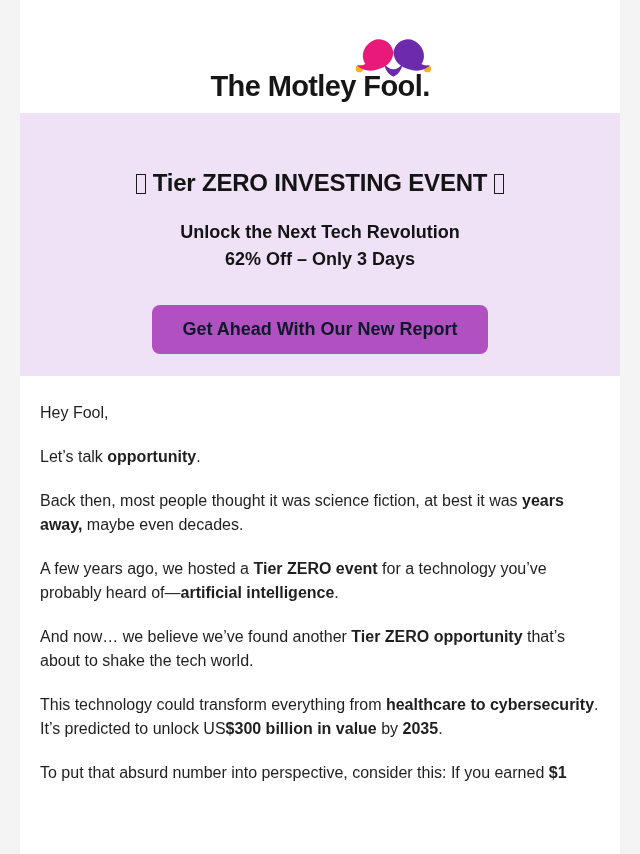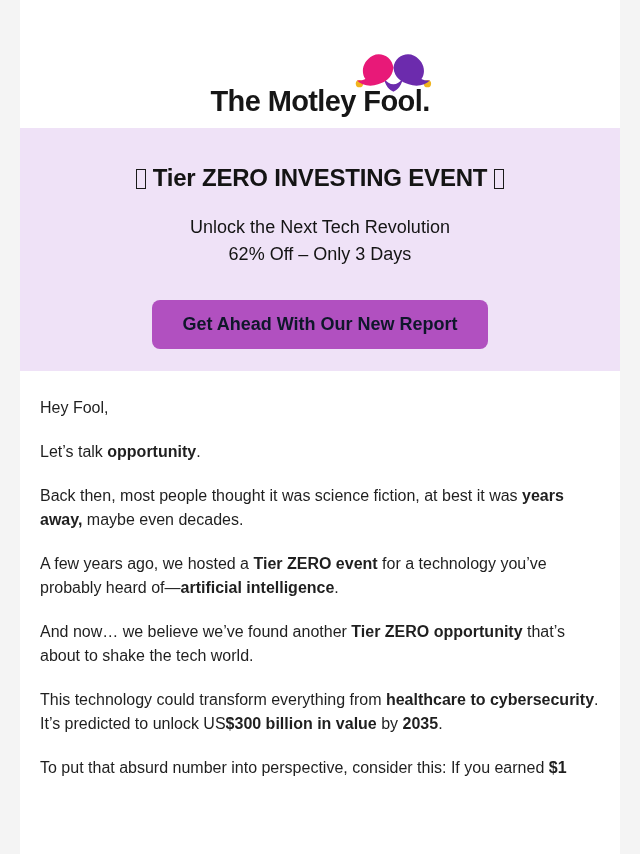--- a/index.html
+++ b/index.html
@@ -23,21 +23,21 @@
   }
   .email{
     width:600px;height:854px;
     margin:0 auto;
     background:var(--content-bg);
     overflow:hidden;
   }
   
   .header{
     position:relative;
-    height:128px;
+    height:113px;
     background:var(--content-bg);
   }
   .logo{
     position:absolute;
     left:50%;bottom:10px;
     transform:translateX(-50%);
     white-space:nowrap;
     text-decoration:none;
     color:#161616;
   }
@@ -50,42 +50,42 @@
     position:relative;
     font-size:29px;
     font-weight:800;
     letter-spacing:-0.6px;
     color:#161616;
   }
   
   .banner{
     background:var(--banner-bg);
     text-align:center;
-    padding:36px 20px 22px;
+    padding:56px 20px 22px;
   }
   .banner-title{
     margin:0;
     font-size:24px;
     line-height:28px;
     font-weight:800;
     color:var(--heading-color);
     letter-spacing:-0.2px;
   }
   .tofu{
     display:inline-block;
     width:10px;height:20px;
     border:1.5px solid #1a1a1a;
     vertical-align:-3px;
     margin:0 7px;
   }
   .banner-sub{
     margin-top:22px;
     font-size:18px;
     line-height:27px;
-    font-weight:400;
+    font-weight:700;
     color:var(--heading-color);
   }
   .cta{
     display:inline-block;
     margin-top:32px;
     background:var(--button-bg);
     color:#0f172a;
     font-size:18px;
     font-weight:800;
     line-height:21px;

